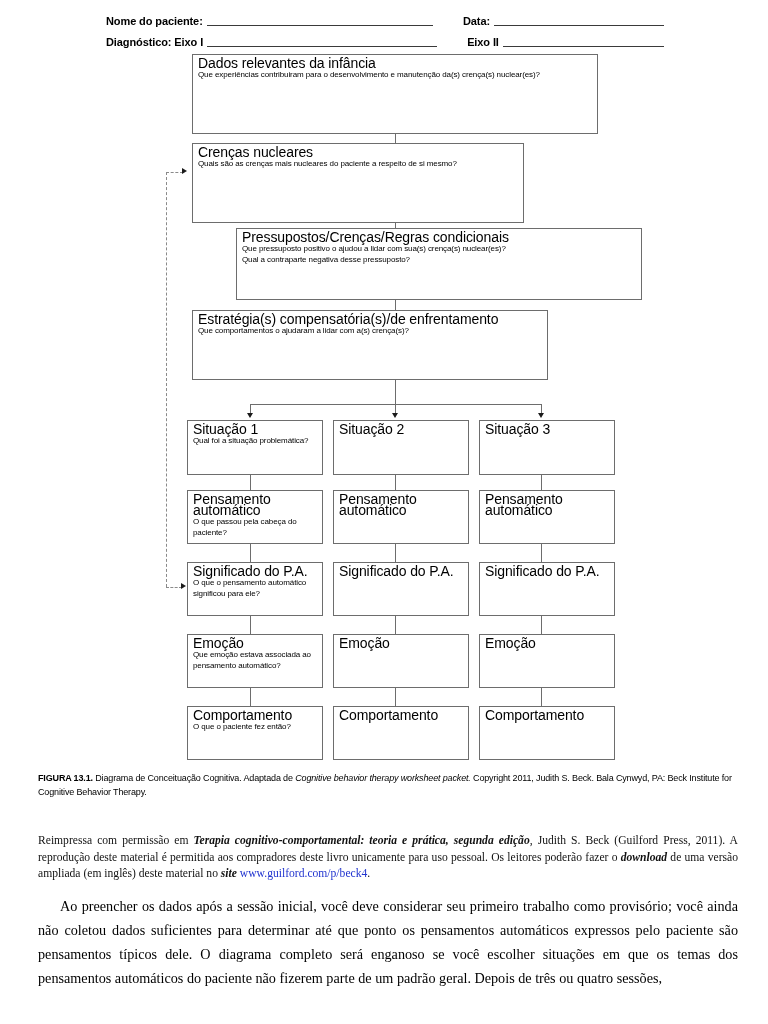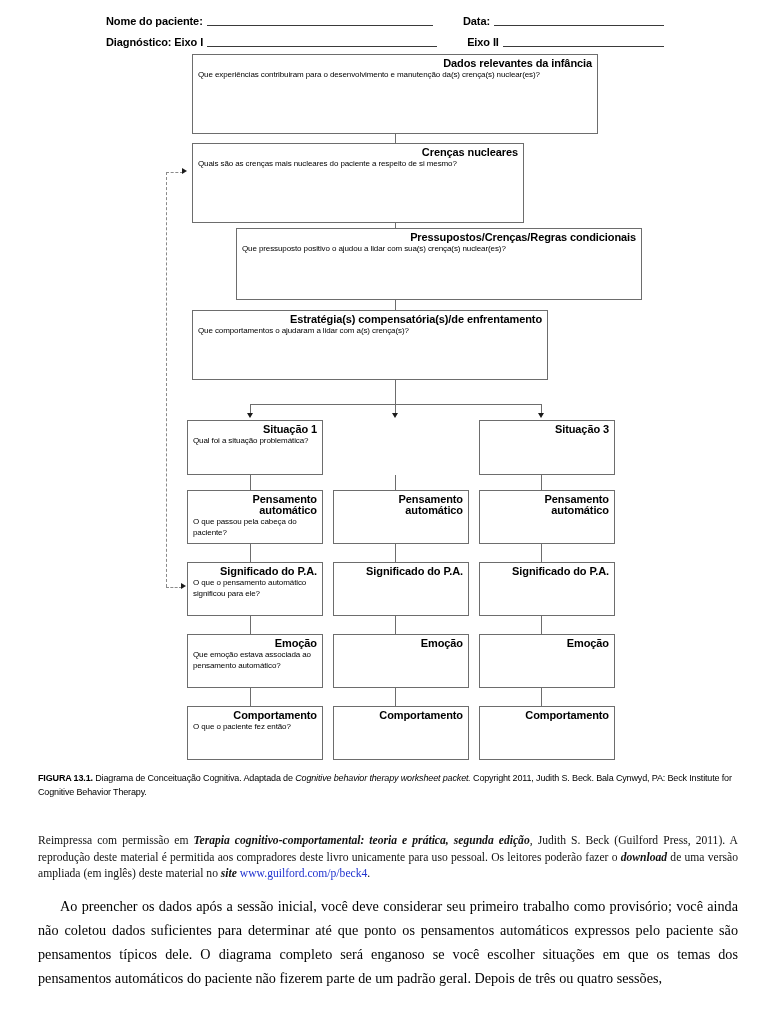--- a/index.html
+++ b/index.html
@@ -58,23 +58,23 @@
     height: 730px;
   }
   .box {
     position: absolute;
     border: 1px solid #6d6d6d;
     box-sizing: border-box;
     background: #ffffff;
     padding: 3px 5px 2px 5px;
   }
   .box .title {
-    text-align: right;
-    font-weight: bold;
-    font-size: 11px;
+    text-align: left;
+    font-weight: normal;
+    font-size: 14px;
     line-height: 11px;
     letter-spacing: -0.1px;
   }
   .box .prompt {
     text-align: left;
     font-size: 8px;
     line-height: 11px;
     letter-spacing: -0.1px;
     margin-top: 0px;
   }
@@ -194,20 +194,21 @@
       <div class="title">Crenças nucleares</div>
       <div class="prompt">
         <div>Quais são as crenças mais nucleares do paciente a respeito de si mesmo?</div>
       </div>
     </div>
 
     <div class="box" style="left:192px; top:182px; width:406px; height:72px;margin-left:44px;">
       <div class="title">Pressupostos/Crenças/Regras condicionais</div>
       <div class="prompt">
         <div>Que pressuposto positivo o ajudou a lidar com sua(s) crença(s) nuclear(es)?</div>
+        <div>Qual a contraparte negativa desse pressuposto?</div>
       </div>
     </div>
 
     <div class="box" style="left:192px; top:264px; width:356px; height:70px;">
       <div class="title">Estratégia(s) compensatória(s)/de enfrentamento</div>
       <div class="prompt">
         <div>Que comportamentos o ajudaram a lidar com a(s) crença(s)?</div>
       </div>
     </div>
 
@@ -255,20 +256,23 @@
       <div class="title">Comportamento</div>
       <div class="prompt">
         <div>O que o paciente fez então?</div>
       </div>
     </div>
     <div class="vline" style="left:250px; top:429px; height:15px;"></div>
     <div class="vline" style="left:250px; top:498px; height:18px;"></div>
     <div class="vline" style="left:250px; top:570px; height:18px;"></div>
     <div class="vline" style="left:250px; top:642px; height:18px;"></div>
 
+    <div class="box" style="left:333px; top:374px; width:136px; height:55px;">
+      <div class="title">Situação 2</div>
+    </div>
     <div class="box" style="left:333px; top:444px; width:136px; height:54px;">
       <div class="title">Pensamento automático</div>
     </div>
     <div class="box" style="left:333px; top:516px; width:136px; height:54px;">
       <div class="title">Significado do P.A.</div>
     </div>
     <div class="box" style="left:333px; top:588px; width:136px; height:54px;">
       <div class="title">Emoção</div>
     </div>
     <div class="box" style="left:333px; top:660px; width:136px; height:54px;">

